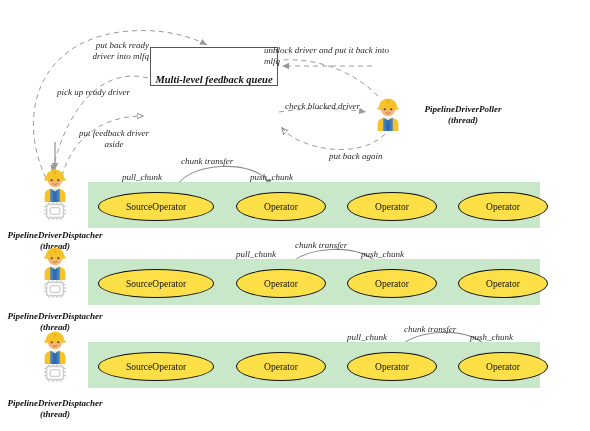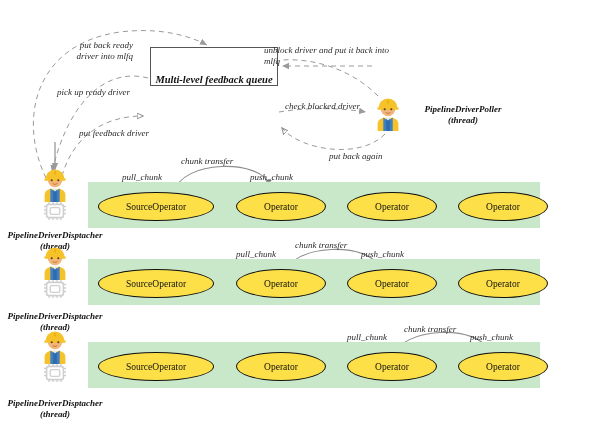--- a/index.html
+++ b/index.html
@@ -85,27 +85,28 @@
       <path d="M212,365 L230,365" marker-end="url(#ah-s)"></path>
       <path d="M323,365 L341,365" marker-end="url(#ah-s)"></path>
       <path d="M434,365 L452,365" marker-end="url(#ah-s)"></path>
     </g>
   </svg>
 
   <div class="qbox" style="left:150px;top:47px;width:126px;height:37px;">
     <span>Multi-level feedback queue</span>
   </div>
 
-  <div class="lbl r" style="left:21px;top:40px;width:112px;">
+  <div class="lbl r" style="left:37px;top:40px;width:112px;">
     <div>put back ready</div>
     <div>driver into mlfq</div>
   </div>
   <div class="lbl" style="left:57px;top:87px;">pick up ready driver</div>
   <div class="lbl c" style="left:60px;top:128px;width:108px;">
     <div>put feedback driver</div>
+    <div>aside</div>
   </div>
   <div class="lbl" style="left:264px;top:45px;width:180px;">
     <div>unblock driver and put it back into</div>
     <div style="">mlfq</div>
   </div>
   <div class="lbl" style="left:285px;top:101px;">check blocked driver</div>
   <div class="lbl" style="left:329px;top:151px;">put back again</div>
 
   <svg class="worker" style="left:373px;top:97px;" viewBox="0 0 30 34">
     <ellipse cx="15" cy="11.5" rx="7.4" ry="7.8" fill="#f3b57a"></ellipse>

